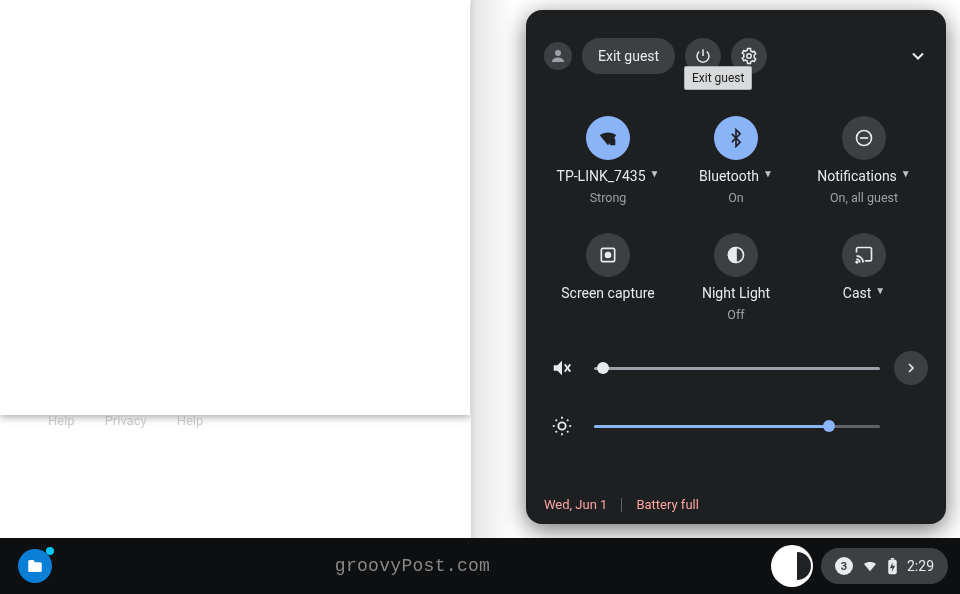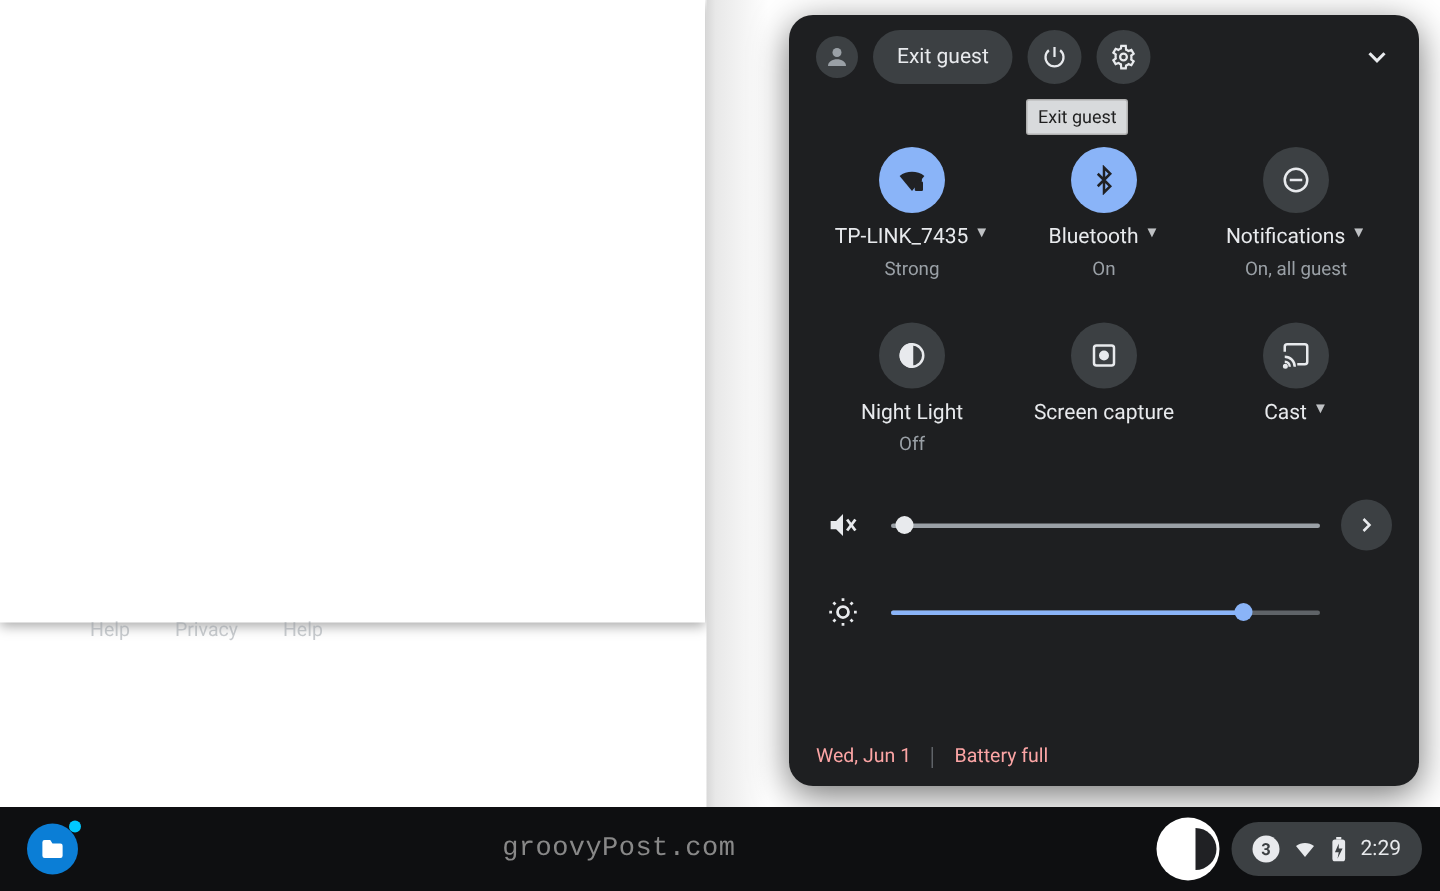--- a/index.html
+++ b/index.html
@@ -1,30 +1,30 @@
 <!DOCTYPE html>
 <html><head>
 <meta charset="utf-8">
 <style>
   * { margin:0; padding:0; box-sizing:border-box; font-family:Roboto,Arial,sans-serif; }
   body { width:960px; height:594px; background:#fff; position:relative; overflow:hidden; }
   .page-bg { position:absolute; left:0; top:0; width:470px; height:415px; background:#fff; box-shadow:0 2px 8px rgba(0,0,0,0.35); }
-  .page-links { position:absolute; left:60px; top:413px; font-size:13px; color:#9aa0a6; display:flex; gap:30px; opacity:.55;}
+  .page-links { position:absolute; left:48px; top:413px; font-size:13px; color:#9aa0a6; display:flex; gap:30px; opacity:.55;}
   .browser-shadow { position:absolute; left:471px; top:0; width:75px; height:540px; background:linear-gradient(90deg,#d8d8d8 0%,#e8e8e8 8%,#fff 55%); }
   .taskbar { position:absolute; left:0; bottom:0; width:100%; height:56px; background:#0e0f11; display:flex; align-items:center; padding:0 12px; }
   .tb-app { width:34px; height:34px; border-radius:50%; background:#0b7ed6; display:flex; align-items:center; justify-content:center; position:relative; margin-left:6px; }
   .tb-app::after{content:"";position:absolute;top:-2px;right:-2px;width:8px;height:8px;background:#00c9ff;border-radius:50%;}
   .tb-spacer { flex:1; text-align:center; color:#888; font-family:Liberation Mono, monospace; font-size:18px; letter-spacing:.3px;}
   .tb-right { display:flex; align-items:center; gap:10px; }
   .tb-avatar { width:38px; height:38px; border-radius:50%; background:#fff; box-shadow:0 0 0 2px #fff; }
   .tb-moon { width:14px; height:28px; border-radius:0 28px 28px 0; background:#202124; margin-left:-14px; }
   .tb-status { display:flex; align-items:center; gap:9px; background:#3c4043; color:#e8eaed; border-radius:20px; height:36px; padding:0 14px; font-size:14px; }
   .tb-status .badge { width:18px; height:18px; border-radius:50%; background:#e8eaed; color:#3c4043; font-size:11px; font-weight:bold; display:flex; align-items:center; justify-content:center; }
 
-  .panel { position:absolute; right:14px; top:10px; width:420px; height:514px; background:#1e1f21; border-radius:16px; box-shadow:0 6px 24px rgba(0,0,0,0.55); color:#e8eaed; padding:10px 18px 12px; display:flex; flex-direction:column; }
+  .panel { position:absolute; right:14px; top:10px; width:420px; height:514px; background:#1e1f21; border-radius:16px; box-shadow:0 6px 24px rgba(0,0,0,0.55); color:#e8eaed; padding:28px 18px 12px; display:flex; flex-direction:column; }
   .p-head { display:flex; align-items:center; gap:10px; }
   .avatar-chip { width:28px; height:28px; border-radius:50%; background:#3c4043; display:flex; align-items:center; justify-content:center; }
   .exit-btn { background:#3c4043; color:#e8eaed; border:none; height:36px; padding:0 16px; border-radius:18px; font-size:14px; cursor:pointer; }
   .icon-btn { width:36px; height:36px; border-radius:50%; background:#3c4043; display:flex; align-items:center; justify-content:center; cursor:pointer; }
   .p-head-spacer{flex:1;}
 
   .tooltip { position:absolute; left:158px; top:56px; background:#d8dadc; color:#1f1f1f; font-size:12px; padding:4px 7px; border:1px solid #b0b0b0; border-radius:2px; }
 
   .grid { display:grid; grid-template-columns:repeat(3,1fr); column-gap:0; row-gap:28px; margin-top:42px; }
   .cell { display:flex; flex-direction:column; align-items:center; gap:8px; }
@@ -125,39 +125,39 @@
       </div>
       <div class="label">
           <span>Notifications</span>
           <span class="caret">▼</span>
         </div>
       <div class="sub">On, all guest</div>
     </div>
     <div class="cell">
       <div class="qicon">
         <svg width="20" height="20" viewBox="0 0 24 24" fill="none" stroke="#e8eaed" stroke-width="2">
+            <rect x="4" y="4" width="16" height="16" rx="2"></rect>
+            <circle cx="12" cy="12" r="3" fill="#e8eaed"></circle>
+          </svg>
+      </div>
+      <div class="label" style="text-align:center;">
+          <span>Screen capture</span>
+        </div>
+    </div>
+    <div class="cell">
+      <div class="qicon">
+        <svg width="20" height="20" viewBox="0 0 24 24" fill="none" stroke="#e8eaed" stroke-width="2">
             <circle cx="12" cy="12" r="9"></circle>
             <path d="M12 3a9 9 0 0 0 0 18z" fill="#e8eaed"></path>
           </svg>
       </div>
       <div class="label">
           <span>Night Light</span>
         </div>
       <div class="sub">Off</div>
-    </div>
-    <div class="cell">
-      <div class="qicon">
-        <svg width="20" height="20" viewBox="0 0 24 24" fill="none" stroke="#e8eaed" stroke-width="2">
-            <rect x="4" y="4" width="16" height="16" rx="2"></rect>
-            <circle cx="12" cy="12" r="3" fill="#e8eaed"></circle>
-          </svg>
-      </div>
-      <div class="label" style="text-align:center;">
-          <span>Screen capture</span>
-        </div>
     </div>
     <div class="cell">
       <div class="qicon">
         <svg width="20" height="20" viewBox="0 0 24 24" fill="none" stroke="#e8eaed" stroke-width="2">
             <path d="M3 17a4 4 0 0 1 4 4"></path>
             <path d="M3 13a8 8 0 0 1 8 8"></path>
             <circle cx="3.5" cy="20.5" r="1" fill="#e8eaed"></circle>
             <path d="M3 9V5a2 2 0 0 1 2-2h14a2 2 0 0 1 2 2v12a2 2 0 0 1-2 2h-6"></path>
           </svg>
       </div>

